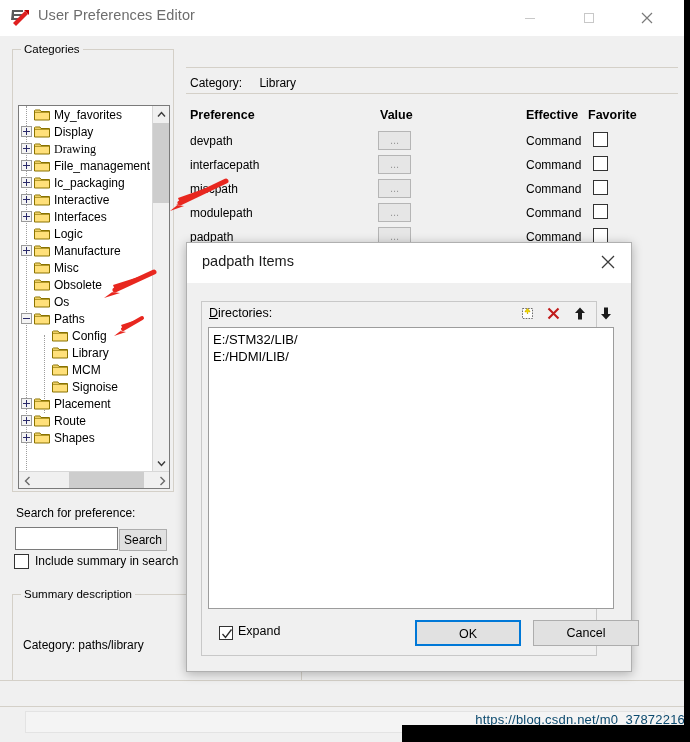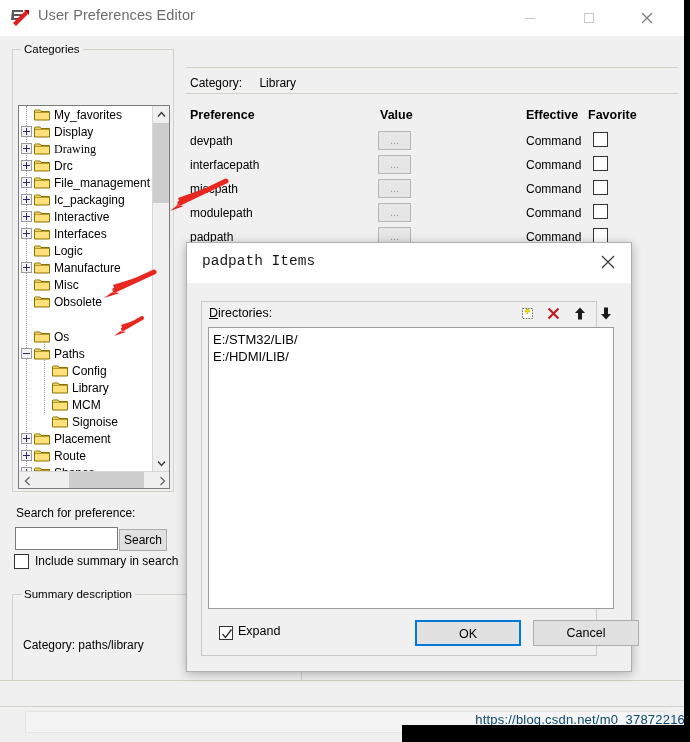--- a/index.html
+++ b/index.html
@@ -374,21 +374,20 @@
     position: absolute;
     left: 0; top: 0;
     width: 100%; height: 40px;
     background: #ffffff;
   }
   .dlg-title {
     position: absolute;
     left: 15px; top: 10px;
     font-size: 14.5px;
     color: #1a1a1a;
-    font-family: Liberation Mono, monospace;
   }
   .dlg-close {
     position: absolute;
     right: 6px; top: 4px;
     width: 34px; height: 30px;
     display: flex; align-items: center; justify-content: center;
   }
   .dlg-field {
     position: absolute;
     left: 14px; top: 58px;
@@ -534,28 +533,20 @@
                   <path d="M0.5 4.3 L15.5 4.3" stroke="#8a7300" stroke-width="0.8"></path>
                 </svg></span>
               <span class="tlabel">Drawing</span>
             </div>
             <div class="tnode" style="padding-left: 2px;">
               <span class="expander plus"></span>
               <span class="folder"><svg width="16" height="13" viewBox="0 0 16 13">
                   <path d="M0.5 2.5 L0.5 12 L15.5 12 L15.5 3.5 L7 3.5 L6 2 L1.5 2 Z" fill="#ffe07a" stroke="#8a7300" stroke-width="1"></path>
                   <path d="M0.5 4.3 L15.5 4.3" stroke="#8a7300" stroke-width="0.8"></path>
                 </svg></span>
-              <span class="tlabel">Drc</span>
-            </div>
-            <div class="tnode" style="padding-left: 2px;">
-              <span class="expander plus"></span>
-              <span class="folder"><svg width="16" height="13" viewBox="0 0 16 13">
-                  <path d="M0.5 2.5 L0.5 12 L15.5 12 L15.5 3.5 L7 3.5 L6 2 L1.5 2 Z" fill="#ffe07a" stroke="#8a7300" stroke-width="1"></path>
-                  <path d="M0.5 4.3 L15.5 4.3" stroke="#8a7300" stroke-width="0.8"></path>
-                </svg></span>
               <span class="tlabel">File_management</span>
             </div>
             <div class="tnode" style="padding-left: 2px;">
               <span class="expander plus"></span>
               <span class="folder"><svg width="16" height="13" viewBox="0 0 16 13">
                   <path d="M0.5 2.5 L0.5 12 L15.5 12 L15.5 3.5 L7 3.5 L6 2 L1.5 2 Z" fill="#ffe07a" stroke="#8a7300" stroke-width="1"></path>
                   <path d="M0.5 4.3 L15.5 4.3" stroke="#8a7300" stroke-width="0.8"></path>
                 </svg></span>
               <span class="tlabel">Ic_packaging</span>
             </div>
@@ -600,21 +591,21 @@
               <span class="tlabel">Misc</span>
             </div>
             <div class="tnode" style="padding-left: 2px;">
               <span class="spacer-exp"></span>
               <span class="folder"><svg width="16" height="13" viewBox="0 0 16 13">
                   <path d="M0.5 2.5 L0.5 12 L15.5 12 L15.5 3.5 L7 3.5 L6 2 L1.5 2 Z" fill="#ffe07a" stroke="#8a7300" stroke-width="1"></path>
                   <path d="M0.5 4.3 L15.5 4.3" stroke="#8a7300" stroke-width="0.8"></path>
                 </svg></span>
               <span class="tlabel">Obsolete</span>
             </div>
-            <div class="tnode" style="padding-left: 2px; margin-top: 18px;">
+            <div class="tnode" style="padding-left: 2px;">
               <span class="spacer-exp"></span>
               <span class="folder"><svg width="16" height="13" viewBox="0 0 16 13">
                   <path d="M0.5 2.5 L0.5 12 L15.5 12 L15.5 3.5 L7 3.5 L6 2 L1.5 2 Z" fill="#ffe07a" stroke="#8a7300" stroke-width="1"></path>
                   <path d="M0.5 4.3 L15.5 4.3" stroke="#8a7300" stroke-width="0.8"></path>
                 </svg></span>
               <span class="tlabel">Os</span>
             </div>
             <div class="tnode" style="padding-left: 2px;">
               <span class="expander minus"></span>
               <span class="folder"><svg width="16" height="13" viewBox="0 0 16 13">

